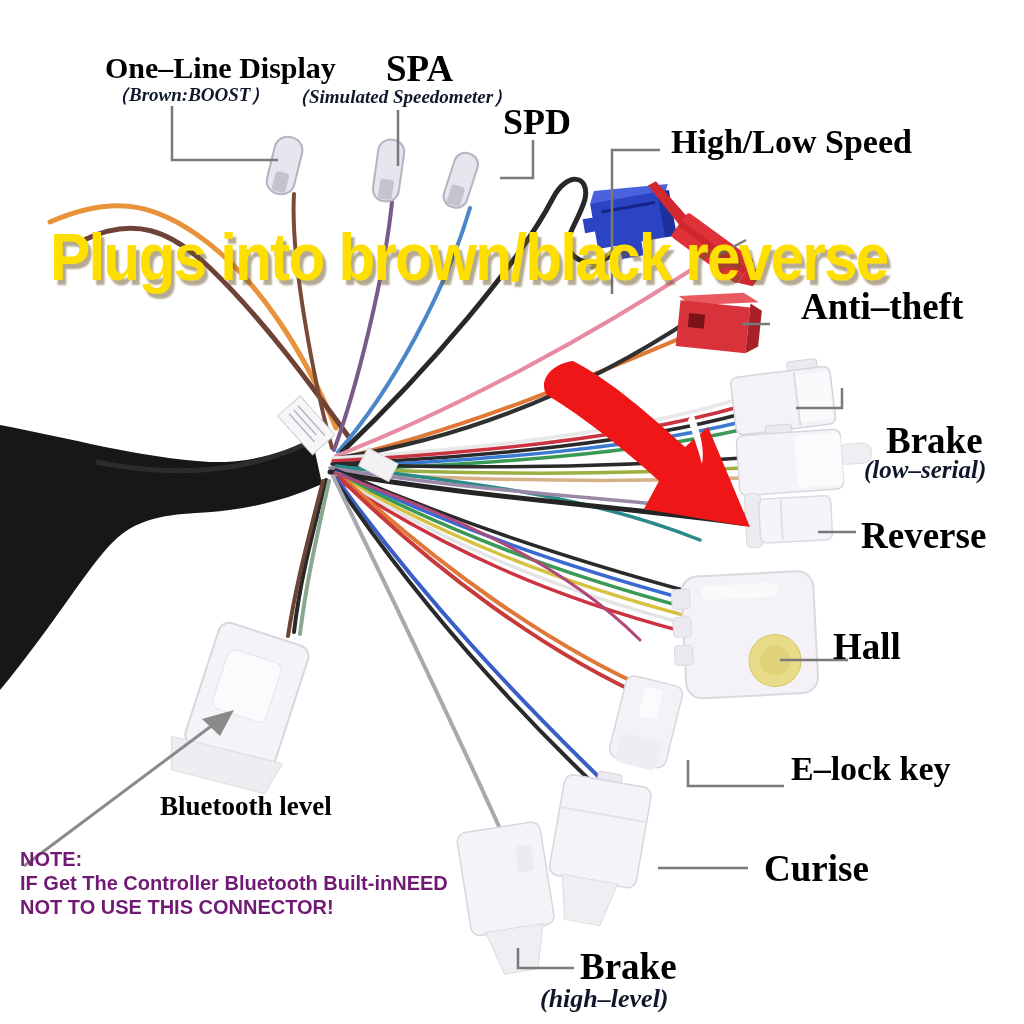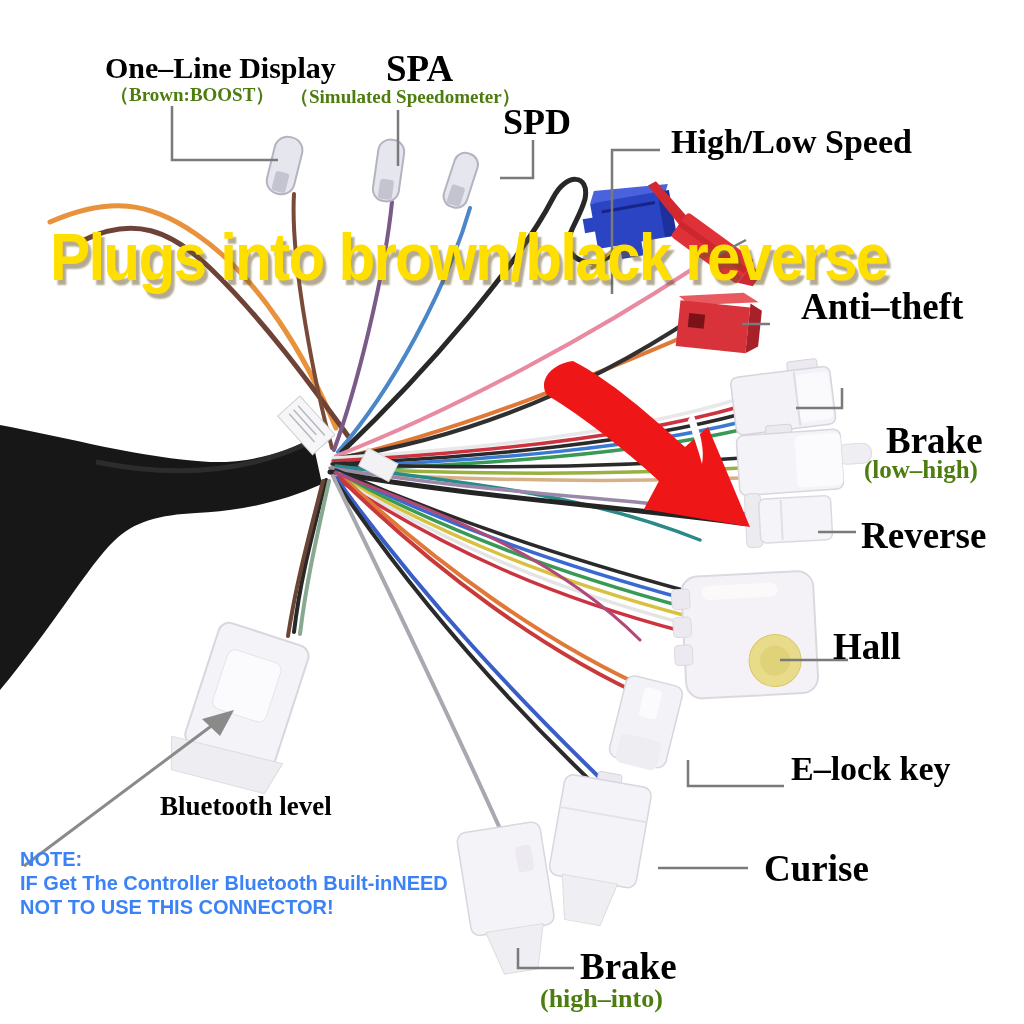--- a/index.html
+++ b/index.html
@@ -1,20 +1,20 @@
 <!DOCTYPE html>
 <html><head>
 <meta charset="utf-8">
 <style>
   html,body{margin:0;padding:0;background:#fff;}
   #stage{position:relative;width:1024px;height:1024px;background:#fff;overflow:hidden;
          font-family:"Liberation Serif",serif;}
   svg{position:absolute;left:0;top:0;}
   .lbl{position:absolute;color:#000000;font-weight:bold;white-space:nowrap;line-height:1.05;}
-  .sub{position:absolute;color:#4d7c0f;font-weight:bold;white-space:nowrap;}
+  .sub{position:absolute;color:#0f172a;font-weight:bold;white-space:nowrap;font-style:italic;}
   #headline{position:absolute;left:50px;top:218px;font-family:"Liberation Sans",sans-serif;
             font-weight:bold;font-size:67px;letter-spacing:-2px;white-space:nowrap;
             transform:scaleX(.9);transform-origin:left center;
             text-shadow:4px 5px 2px rgba(105,85,40,.5);z-index:30;}
   #note{position:absolute;left:20px;top:847px;font-family:"Liberation Sans",sans-serif;
         font-weight:bold;font-size:20px;line-height:24px;z-index:20;}
 </style>
 </head>
 <body>
 
@@ -196,34 +196,34 @@
 
 <div class="lbl" style="left:503px;top:104px;font-size:36px;">SPD</div>
 
 <div class="lbl" style="left:671px;top:124px;font-size:34px;">High/Low Speed</div>
 
 
 <div class="lbl" style="left:773px;top:288px;font-size:37px;margin-left:28px;">Anti–theft</div>
 
 
 <div class="lbl" style="left:886px;top:422px;font-size:37px;">Brake</div>
-<div class="sub" style="left:864px;top:456px;font-size:25px;">(low–high)</div>
+<div class="sub" style="left:864px;top:456px;font-size:25px;">(low–serial)</div>
 
 <div class="lbl" style="left:861px;top:517px;font-size:37px;">Reverse</div>
 
 <div class="lbl" style="left:833px;top:628px;font-size:37px;">Hall</div>
 
 <div class="lbl" style="left:791px;top:751px;font-size:34px;">E–lock key</div>
 
 <div class="lbl" style="left:764px;top:850px;font-size:37px;">Curise</div>
 
 <div class="lbl" style="left:580px;top:948px;font-size:37px;">Brake</div>
-<div class="sub" style="left:540px;top:984px;font-size:26px;">(high–into)</div>
+<div class="sub" style="left:540px;top:984px;font-size:26px;">(high–level)</div>
 
 <div class="lbl" style="left:160px;top:792px;font-size:27px;">Bluetooth level</div>
 
-<div id="note" style="color: #3b82f6;">
+<div id="note" style="color: #701a75;">
   <div>NOTE:</div>
   <div>IF Get The Controller Bluetooth Built-inNEED</div>
   <div>NOT TO USE THIS CONNECTOR!</div>
 </div>
 
 </div>
 
 </body></html>

